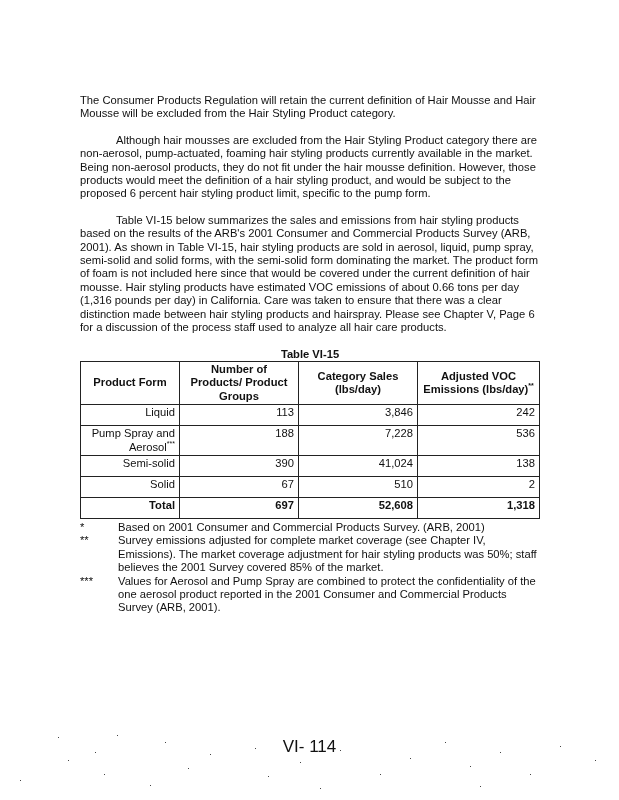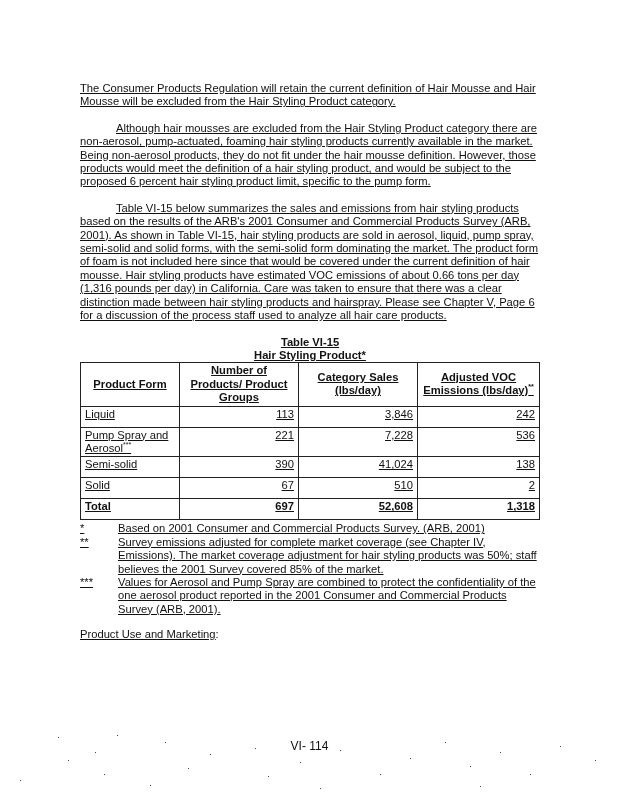--- a/index.html
+++ b/index.html
@@ -1,69 +1,68 @@
 <!DOCTYPE html>
 <html><head>
   <meta charset="utf-8">
   <style>
     html, body { margin: 0; padding: 0; background: #fff; }
     body { width: 619px; height: 800px; position: relative; overflow: hidden;
            font-family: "Liberation Sans", sans-serif; color: #111; font-size: 11.2px; line-height: 13.4px; }
-    .page { position: absolute; left: 80px; top: 82px; width: 460px; text-decoration: underline; }
+    .page { position: absolute; left: 80px; top: 94px; width: 460px; }
     p { margin: 0; }
     .indent { text-indent: 36px; }
     .para { margin-bottom: 13px; }
     .table-title { text-align: center; font-weight: bold; margin-top: 12px; }
     table.data { border-collapse: collapse; width: 460px; margin-top: 0; }
     table.data th, table.data td { border: 1px solid #222; padding: 1px 4px; vertical-align: top; }
     table.data th { font-weight: bold; text-align: center; vertical-align: middle; height: 40px; }
     table.data td.num { text-align: right; }
-    table.data td.form { text-align: left; }
+    table.data td.form { text-align: right; }
     table.data tr.total td { font-weight: bold; }
     table.data tr.row td { height: 18px; }
     sup { font-size: 7px; line-height: 0; }
     .notes { margin-top: 2px; }
     .note { display: flex; }
     .note .mark { width: 38px; flex: none; }
     .note .text { flex: 1; }
     .section-head { text-decoration: underline; margin-top: 12px; margin-bottom: 13px; }
-    .footer { position: absolute; top: 740px; left: 0; width: 619px; text-align: center; font-size: 12px; }
+    .footer { position: absolute; top: 740px; left: 0; width: 619px; text-align: center; font-size: 17px; }
     .specks { position: absolute; left: 0; top: 730px; width: 619px; height: 70px; }
     .speck { position: absolute; width: 1px; height: 1px; background: #444; }
   </style>
 </head>
 <body>
 
 <div class="page">
   <p class="para">The Consumer Products Regulation will retain the current definition of Hair Mousse and Hair Mousse will be excluded from the Hair Styling Product category.</p>
   <p class="para indent">Although hair mousses are excluded from the Hair Styling Product category there are non-aerosol, pump-actuated, foaming hair styling products currently available in the market.  Being non-aerosol products, they do not fit under the hair mousse definition.  However, those products would meet the definition of a hair styling product, and would be subject to the proposed 6 percent hair styling product limit, specific to the pump form.</p>
   <p class="para indent">Table VI-15 below summarizes the sales and emissions from hair styling products based on the results of the ARB's 2001 Consumer and Commercial Products Survey (ARB, 2001).  As shown in Table VI-15, hair styling products are sold in aerosol, liquid, pump spray, semi-solid and solid forms, with the semi-solid form dominating the market.  The product form of foam is not included here since that would be covered under the current definition of hair mousse.  Hair styling products have estimated VOC emissions of about 0.66 tons per day (1,316 pounds per day) in California.  Care was taken to ensure that there was a clear distinction made between hair styling products and hairspray.  Please see Chapter V, Page 6 for a discussion of the process staff used to analyze all hair care products.</p>
 
   <div class="table-title">Table VI-15</div>
-  <div class="table-title" style="margin-top:0">Hair Styling Product*</div>
 
   <table class="data">
     <thead>
       <tr>
         <th style="width:90px">Product Form</th>
         <th style="width:110px">Number of Products/ Product Groups</th>
         <th style="width:110px">Category Sales (lbs/day)</th>
         <th><span>Adjusted VOC Emissions (lbs/day)</span><sup>**</sup></th>
       </tr>
     </thead>
     <tbody>
       <tr class="row">
         <td class="form">Liquid</td>
         <td class="num">113</td>
         <td class="num">3,846</td>
         <td class="num">242</td>
       </tr>
       <tr class="row">
         <td class="form" style="width:90px"><span>Pump Spray and Aerosol</span><sup>***</sup></td>
-        <td class="num">221</td>
+        <td class="num">188</td>
         <td class="num">7,228</td>
         <td class="num">536</td>
       </tr>
       <tr class="row">
         <td class="form">Semi-solid</td>
         <td class="num">390</td>
         <td class="num">41,024</td>
         <td class="num">138</td>
       </tr>
       <tr class="row">
@@ -89,21 +88,20 @@
     <div class="note">
       <span class="mark">**</span>
       <span class="text">Survey emissions adjusted for complete market coverage (see Chapter IV, Emissions). The market coverage adjustment for hair styling products was 50%; staff believes the 2001 Survey covered 85% of the market.</span>
     </div>
     <div class="note">
       <span class="mark">***</span>
       <span class="text">Values for Aerosol and Pump Spray are combined to protect the confidentiality of the one aerosol product reported in the 2001 Consumer and Commercial Products Survey (ARB, 2001).</span>
     </div>
   </div>
 
-  <p class="section-head"><span>Product Use and Marketing</span><span style="text-decoration:none;display:inline-block">:</span></p>
 </div>
 
 <div class="specks">
   <span class="speck" style="left:58px;top:7px"></span>
     <span class="speck" style="left:95px;top:22px"></span>
   <span class="speck" style="left:117px;top:5px"></span>
     <span class="speck" style="left:68px;top:30px"></span>
   <span class="speck" style="left:104px;top:44px"></span>
     <span class="speck" style="left:165px;top:12px"></span>
   <span class="speck" style="left:188px;top:38px"></span>

